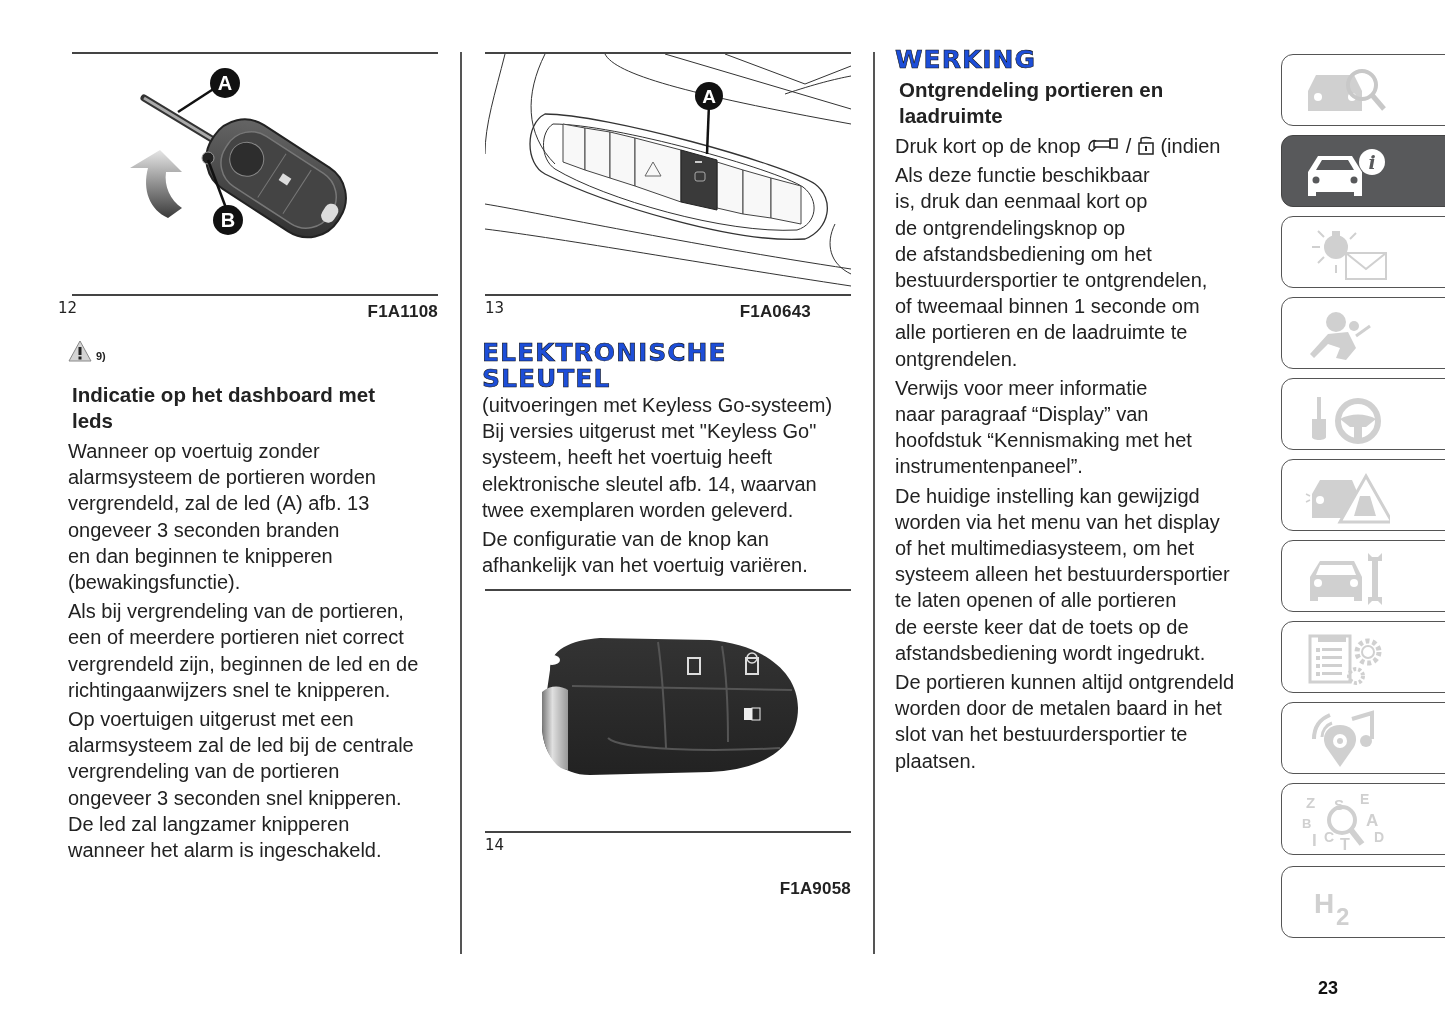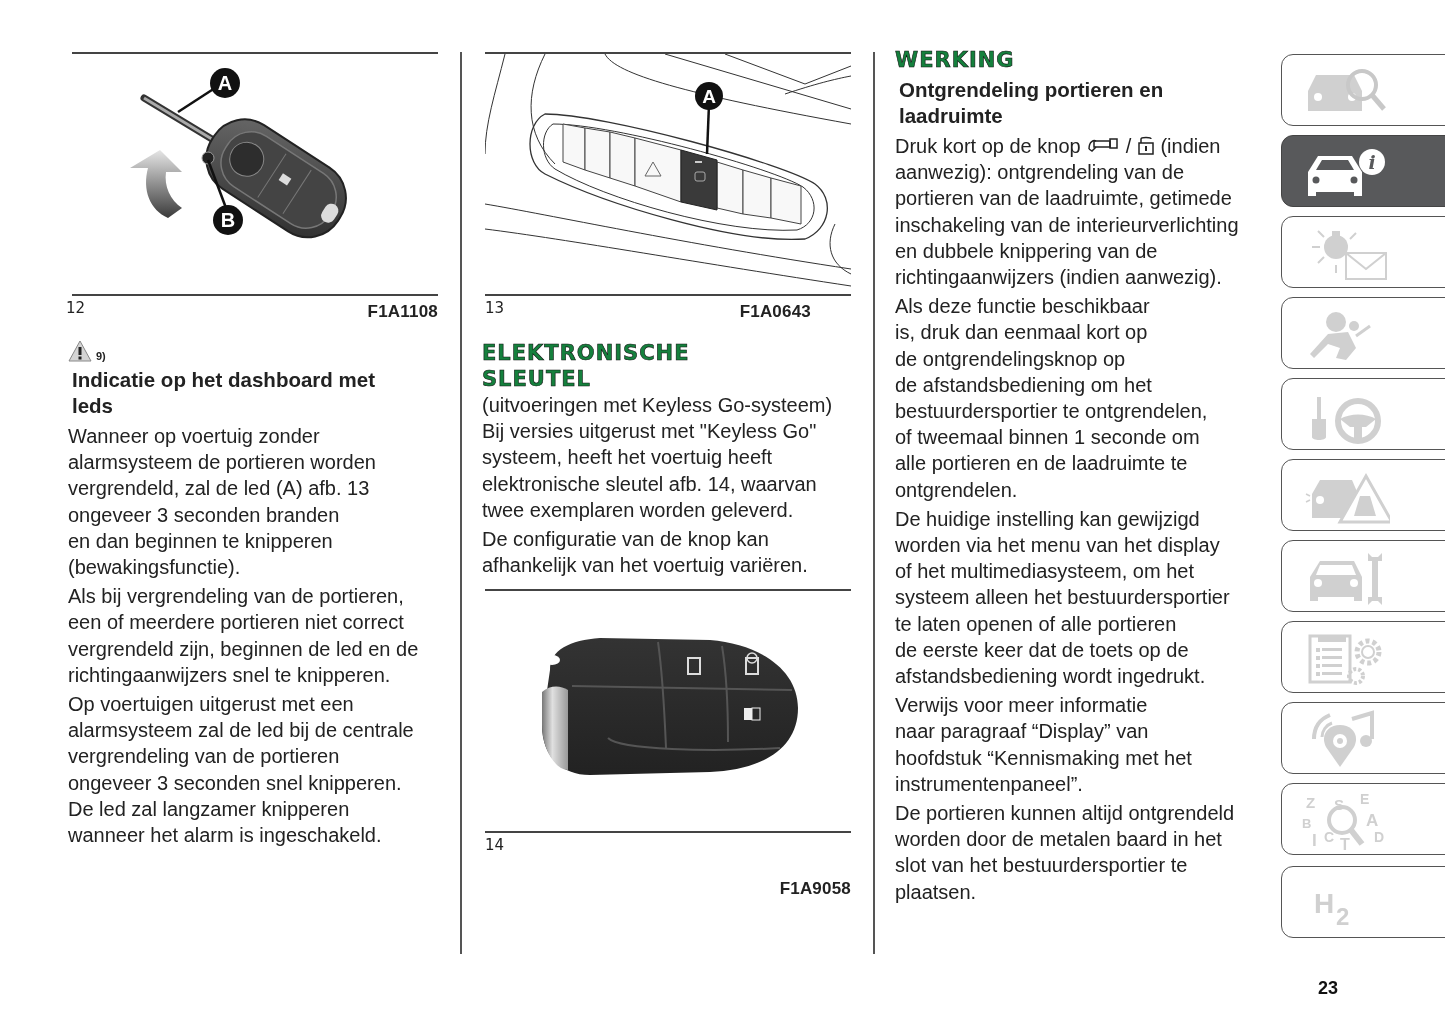--- a/index.html
+++ b/index.html
@@ -6,22 +6,22 @@
     body { width: 1445px; height: 1018px; position: relative; overflow: hidden;
            font-family: "Liberation Sans", sans-serif; color: #1a1a1a; }
     .abs { position: absolute; }
     .vrule { position: absolute; width: 2px; background: #555; }
     .hrule { position: absolute; height: 2px; background: #444; }
     .fig-no { position: absolute; font-family: "DejaVu Sans", sans-serif; font-size: 15px; color: #222; }
     .fig-code { position: absolute; font-size: 17px; color: #222; text-align: right; font-weight: bold; letter-spacing: 0.2px; }
     .body-text { font-size: 20px; line-height: 26.2px; color: #222; }
     .body-text p { margin: 0 0 3px 0; white-space: pre-line; }
     .sub-head { font-size: 20.5px; font-weight: bold; line-height: 26px; color: #222; margin: 4px; white-space: pre-line; }
-    .big-head { font-family: "DejaVu Sans", sans-serif; font-size: 21px; font-weight: 900; line-height: 26px;
-                letter-spacing: 1px; color: #15803d; margin: 0; white-space: pre-line; -webkit-text-stroke: 0.6px #111; }
+    .big-head { font-family: "DejaVu Sans", sans-serif; font-size: 25px; font-weight: 900; line-height: 26px;
+                letter-spacing: 1px; color: #1d4ed8; margin: 0; white-space: pre-line; -webkit-text-stroke: 0.6px #111; }
     .tab { position: absolute; left: 1281px; width: 180px; height: 72px; border: 1.5px solid #555;
            border-radius: 12px; background: #fff; box-sizing: border-box; }
     .tab.active { background: #58595b; border-color: #444; }
     .tab svg { position: absolute; left: 18px; top: 6px; }
     .page-num { position: absolute; left: 1318px; top: 978px; font-size: 18px; font-weight: bold; color: #111; }
     .warn { position: absolute; left: 68px; top: 340px; display: flex; align-items: flex-end; gap: 4px; }
     .warn-ref { font-size: 11px; font-weight: bold; color: #222; }
   </style>
 </head>
 <body>
@@ -63,33 +63,33 @@
     <line x1="58" y1="52" x2="95" y2="28" stroke="#111" stroke-width="2.5"></line>
     <circle cx="105" cy="23" r="15" fill="#111"></circle>
     <text x="105" y="30" text-anchor="middle" font-family="Liberation Sans, sans-serif" font-weight="bold" font-size="20" fill="#fff">A</text>
     <line x1="88" y1="100" x2="106" y2="148" stroke="#111" stroke-width="2.5"></line>
     <circle cx="108" cy="160" r="15" fill="#111"></circle>
     <text x="108" y="167" text-anchor="middle" font-family="Liberation Sans, sans-serif" font-weight="bold" font-size="20" fill="#fff">B</text>
   </svg>
 </div>
 
 <div class="hrule" style="left:72px; top:294px; width:366px;"></div>
-<div class="fig-no" style="left:66px; top:299px;">12</div>
+<div class="fig-no" style="left:58px; top:299px;">12</div>
 <div class="fig-code" style="left:330px; top:302px; width:108px;">F1A1108</div>
 
 <div class="warn">
   <svg width="24" height="22" viewBox="0 0 24 22">
     <path d="M12 1 L23 21 L1 21 Z" fill="#d5d5d5" stroke="#888" stroke-width="1"></path>
     <rect x="10.5" y="7" width="3" height="8" fill="#222"></rect>
     <rect x="10.5" y="16.5" width="3" height="3" fill="#222"></rect>
   </svg>
   <span class="warn-ref">9)</span>
 </div>
 
-<div class="abs" style="left:68px; top:363px; width:380px;">
+<div class="abs" style="left:68px; top:378px; width:380px;">
   <h3 class="sub-head">Indicatie op het dashboard met
 leds</h3>
   <div class="body-text">
     <p>Wanneer op voertuig zonder
 alarmsysteem de portieren worden
 vergrendeld, zal de led (A) afb. 13
 ongeveer 3 seconden branden
 en dan beginnen te knipperen
 (bewakingsfunctie).</p>
     <p>Als bij vergrendeling van de portieren,
@@ -206,45 +206,41 @@
     <p style="white-space:normal;">
       <span>Druk kort op de knop </span><svg width="34" height="20" viewBox="0 0 34 20" style="vertical-align:-2px;">
         <path d="M3 14 C3 6 8 5 10 6" fill="none" stroke="#222" stroke-width="1.5"></path>
         <rect x="8" y="6" width="16" height="6" fill="none" stroke="#222" stroke-width="1.5"></rect>
         <rect x="24" y="4" width="7" height="9" fill="none" stroke="#222" stroke-width="1.5"></rect>
         <path d="M3 14 L6 16 L10 12" fill="none" stroke="#222" stroke-width="1.5"></path>
       </svg><span> / </span><svg width="18" height="20" viewBox="0 0 18 20" style="vertical-align:-2px;">
         <path d="M4 8 L4 4 C4 2 14 2 14 4" fill="none" stroke="#222" stroke-width="1.5"></path>
         <rect x="2" y="8" width="14" height="11" fill="none" stroke="#222" stroke-width="1.5"></rect>
         <rect x="8" y="11" width="2" height="5" fill="#222"></rect>
-      </svg><span> (indien</span><br><span style="white-space:pre-line;">aanwezig): ontgrendeling van de
-portieren van de laadruimte, getimede
-inschakeling van de interieurverlichting
-en dubbele knippering van de
-richtingaanwijzers (indien aanwezig).</span>
+      </svg><span> (indien</span><br>
     </p>
     <p>Als deze functie beschikbaar
 is, druk dan eenmaal kort op
 de ontgrendelingsknop op
 de afstandsbediening om het
 bestuurdersportier te ontgrendelen,
 of tweemaal binnen 1 seconde om
 alle portieren en de laadruimte te
 ontgrendelen.</p>
+    <p>Verwijs voor meer informatie
+naar paragraaf “Display” van
+hoofdstuk “Kennismaking met het
+instrumentenpaneel”.</p>
     <p>De huidige instelling kan gewijzigd
 worden via het menu van het display
 of het multimediasysteem, om het
 systeem alleen het bestuurdersportier
 te laten openen of alle portieren
 de eerste keer dat de toets op de
 afstandsbediening wordt ingedrukt.</p>
-    <p>Verwijs voor meer informatie
-naar paragraaf “Display” van
-hoofdstuk “Kennismaking met het
-instrumentenpaneel”.</p>
     <p>De portieren kunnen altijd ontgrendeld
 worden door de metalen baard in het
 slot van het bestuurdersportier te
 plaatsen.</p>
   </div>
 </div>
 
 <div class="tab" style="top:54px;">
   <svg width="90" height="60" viewBox="0 0 90 60">
     <path d="M8 30 L16 14 L54 14 L62 30 L62 50 L8 50 Z" fill="#d0d0d0"></path>

